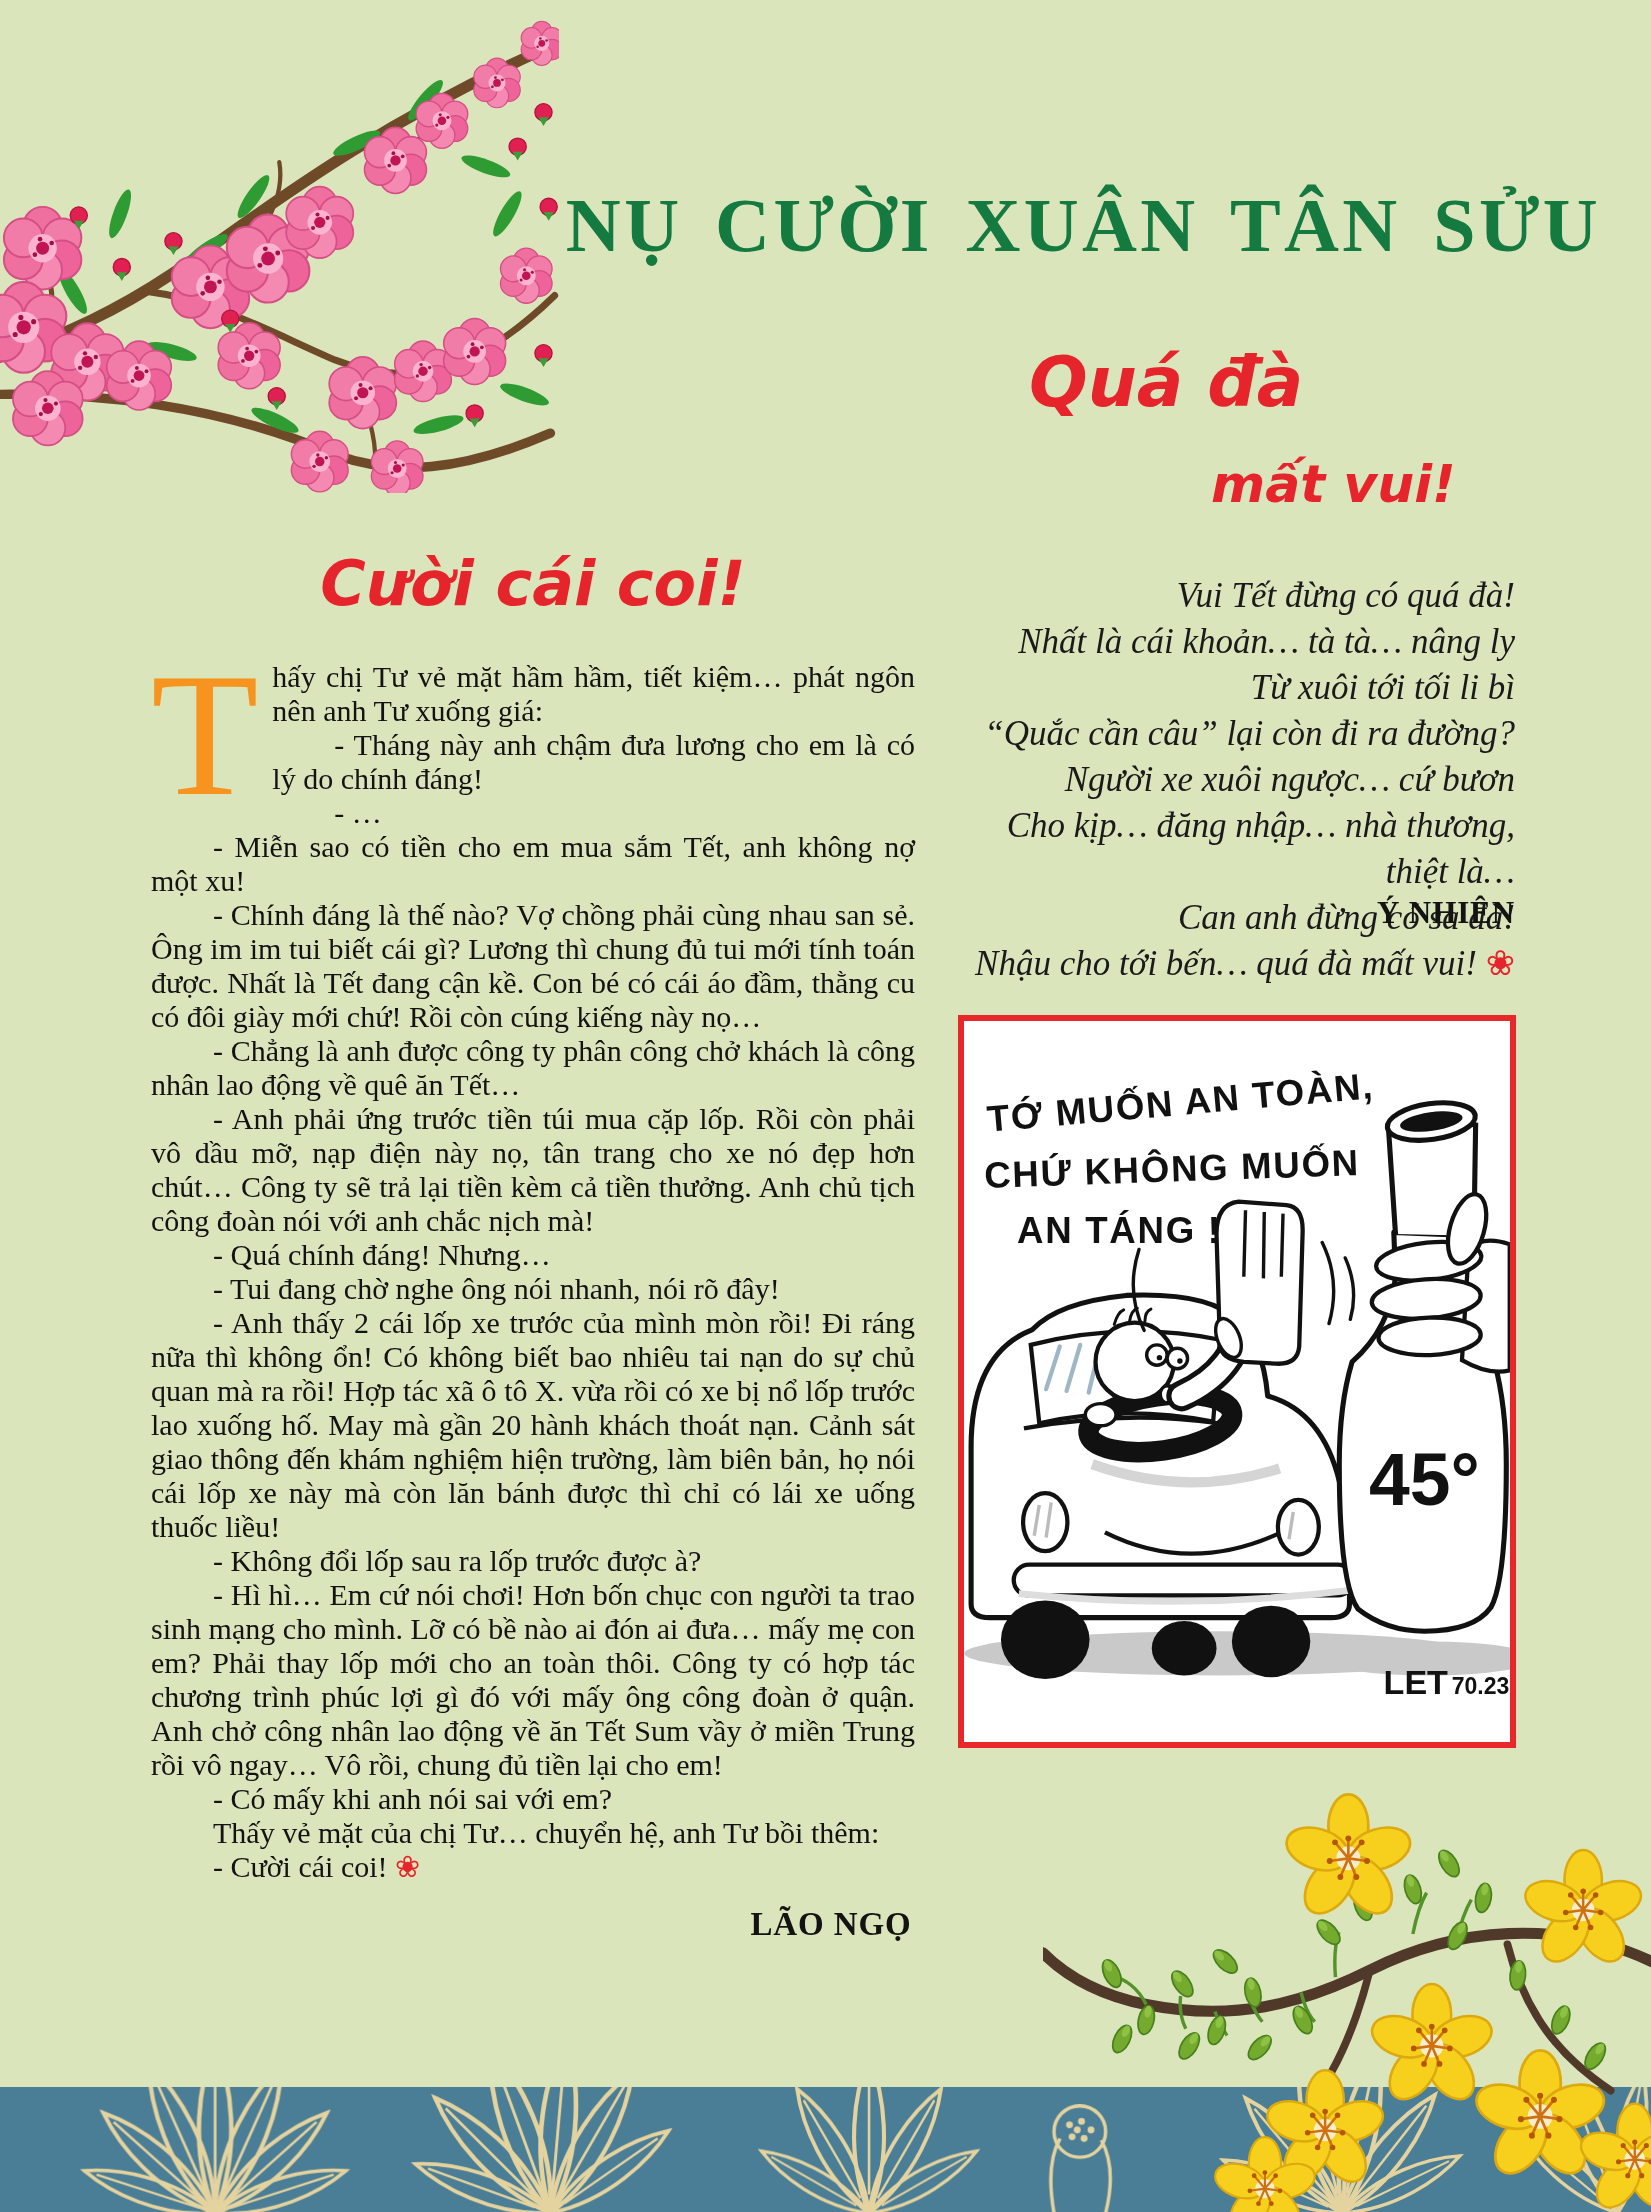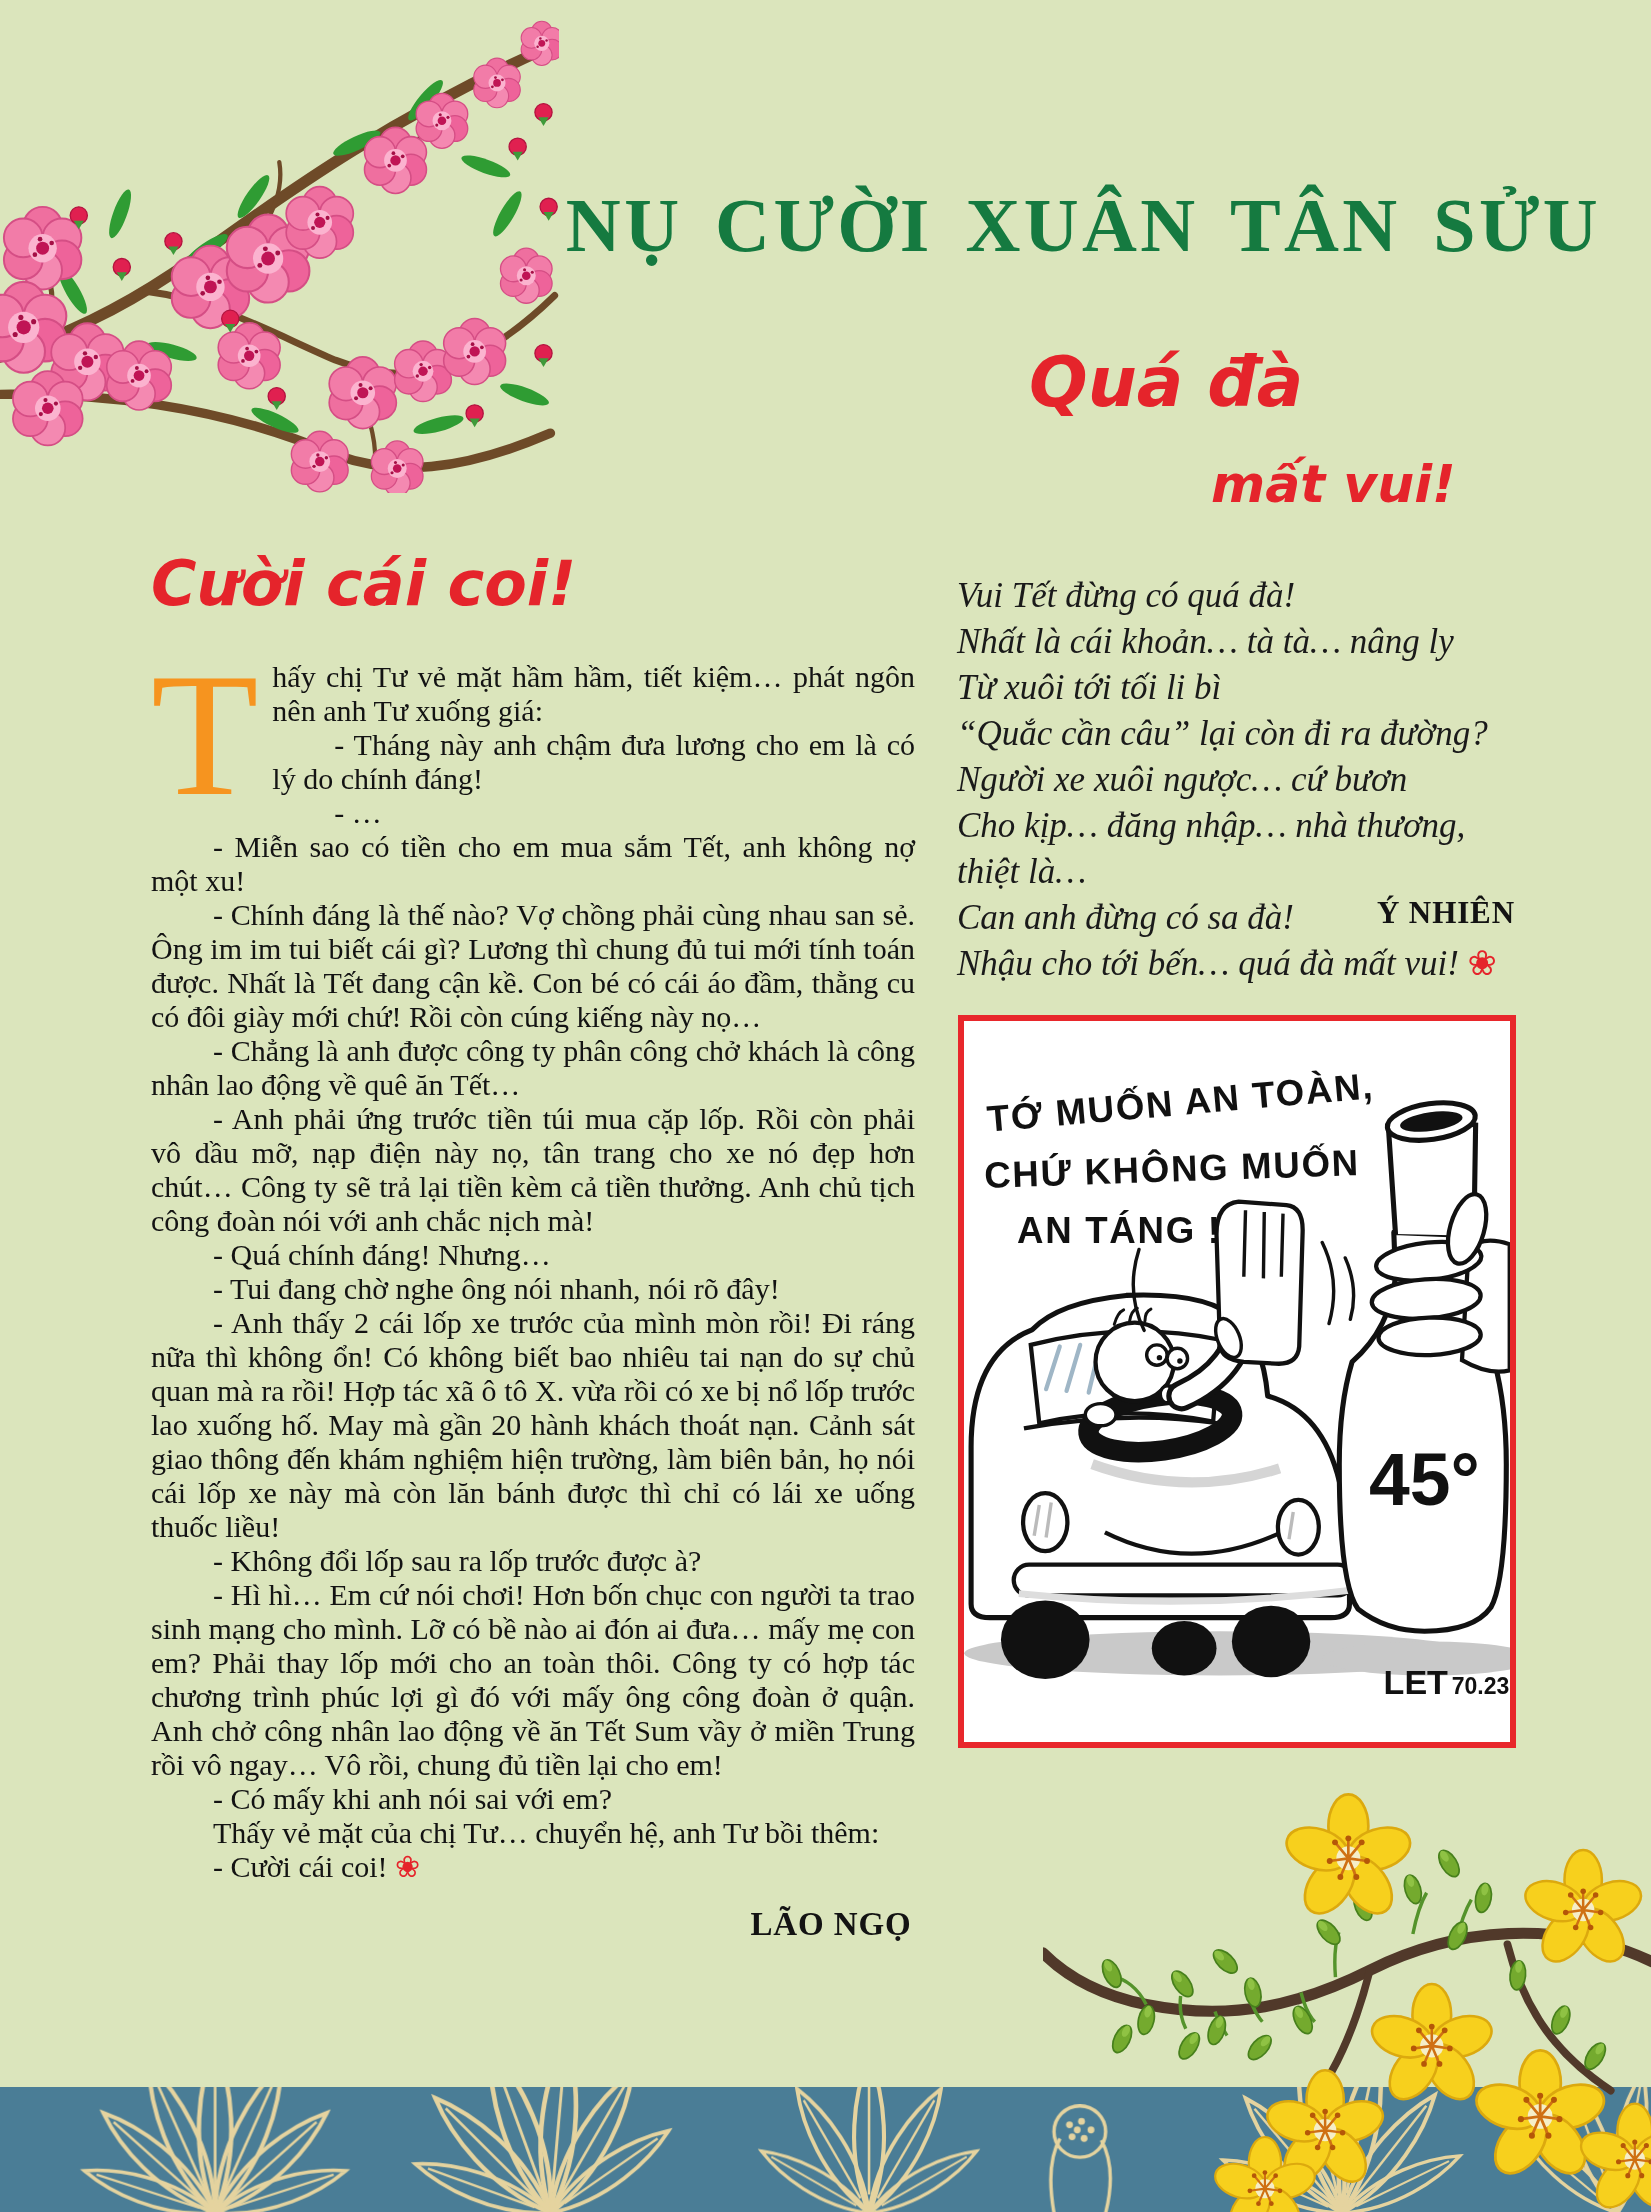--- a/index.html
+++ b/index.html
@@ -26,21 +26,21 @@
     font-style:italic;font-weight:700;
     color:#e5242b;white-space:nowrap;
   }
   .feature-heading.l1{left:1029px;top:342px;font-size:69px;}
   .feature-heading.l2{left:1211px;top:454px;font-size:52px;}
   
   .left-col{
     position:absolute;left:151px;top:547px;width:764px;
   }
   .article-heading{
-    text-align:left;
+    text-align:center;
     font-family:"DejaVu Sans", sans-serif;
     font-style:italic;font-weight:700;
     font-size:62px;color:#e5242b;
     margin:0 0 40px 0;
   }
   .para{
     margin:0;font-size:30px;line-height:34px;
     text-align:justify;
   }
   .para.indent{text-indent:62px;}
@@ -53,21 +53,21 @@
   }
   .flower{color:#e5242b;font-style:normal;}
   .article-author{
     margin-top:22.4px;text-align:right;
     font-weight:700;font-size:33px;letter-spacing:0.9px;
     padding-right:3.4px;
   }
   
   .poem{
     position:absolute;left:957px;top:573px;width:558px;
-    text-align:left;
+    text-align:right;
     font-style:italic;font-size:35px;line-height:46px;
     color:#1a1a1a;
   }
   .poem-author{
     position:absolute;left:957px;top:895px;width:558px;
     text-align:right;font-weight:700;font-size:31px;
     letter-spacing:0.9px;
   }
   
   .cartoon{

